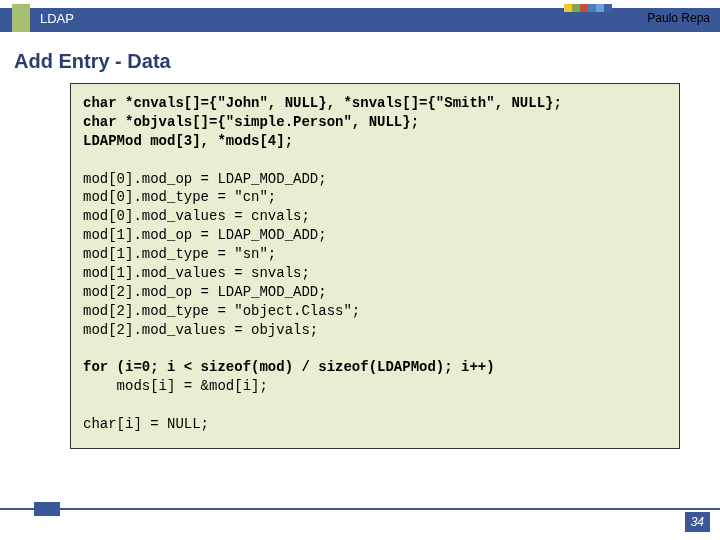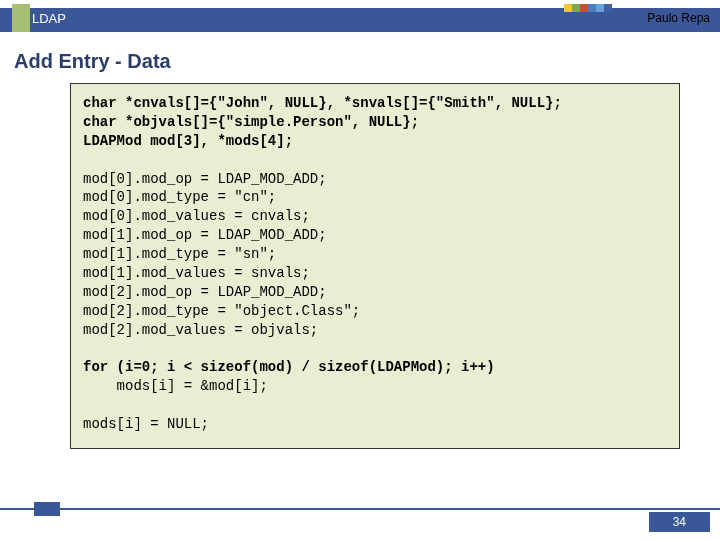--- a/index.html
+++ b/index.html
@@ -22,21 +22,21 @@
   .header-left-tab {
     position: absolute;
     left: 12px;
     top: -4px;
     width: 18px;
     height: 28px;
     background: #a7bf73;
   }
   .header-title {
     position: absolute;
-    left: 32px;
+    left: 40px;
     top: 3px;
     color: #fff;
     font-size: 13px;
   }
   .color-blocks {
     position: absolute;
     right: 108px;
     top: -4px;
     display: flex;
   }
@@ -86,21 +86,22 @@
     height: 14px;
     background: #3a5898;
   }
   .page-num-box {
     position: absolute;
     right: 10px;
     bottom: 8px;
     background: #3a5898;
     color: #fff;
     font-size: 12px;
-    padding: 3px 24px;
+    padding: 3px 6px;
+    font-style: italic;
   }
 </style>
 </head>
 <body>
 
 <div class="header-bar">
   <div class="header-left-tab"></div>
   <div class="header-title">LDAP</div>
   <div class="color-blocks">
     <span style="background:#f4c430"></span>
@@ -125,17 +126,17 @@
 mod[1].mod_op = LDAP_MOD_ADD;
 mod[1].mod_type = "sn";
 mod[1].mod_values = snvals;
 mod[2].mod_op = LDAP_MOD_ADD;
 mod[2].mod_type = "object.Class";
 mod[2].mod_values = objvals;</span>
 
 <span class="bold">for (i=0; i &lt; sizeof(mod) / sizeof(LDAPMod); i++)</span>
 <span>    mods[i] = &amp;mod[i];</span>
 
-<span>mods[i] = NULL;</span></div>
+<span>char[i] = NULL;</span></div>
 
 <div class="footer-rule"></div>
 <div class="footer-tab"></div>
 <div class="page-num-box">34</div>
 
 </body></html>

